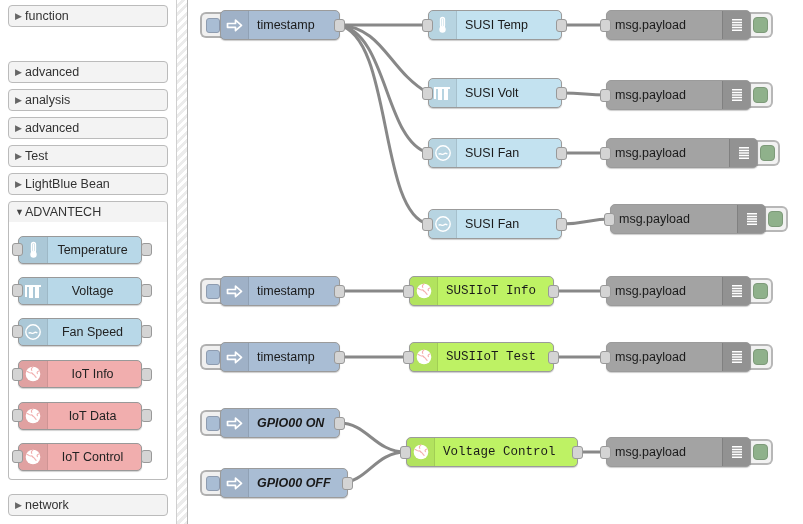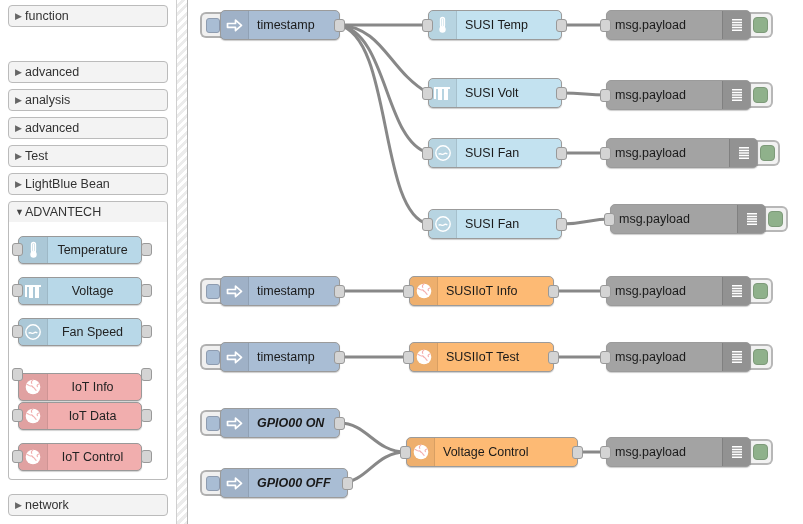--- a/index.html
+++ b/index.html
@@ -142,21 +142,21 @@
     box-shadow: 0 1px 1px rgba(0,0,0,.2);
     display: flex;
     align-items: center;
     overflow: hidden;
     font-size: 12.5px;
     color: #1a1a1a;
     z-index: 3;
   }
   .fnode.inject  { background: #a9bdd4; }
   .fnode.susi    { background: #c3e2f0; }
-  .fnode.iot     { background: #fdba74; }
+  .fnode.iot     { background: #bef264; font-family: Liberation Mono, monospace; }
   .fnode.debug   { background: #a3a3a3; }
 
   .fnode .nicon {
     height: 100%;
     width: 28px;
     flex: 0 0 28px;
     display: flex; align-items: center; justify-content: center;
     background: rgba(0,0,0,.06);
     border-right: 1px solid rgba(0,0,0,.09);
   }
@@ -287,21 +287,21 @@
         <svg width="18" height="18" viewBox="0 0 18 18">
             <circle cx="9" cy="9" r="7.2" fill="none" stroke="#fff" stroke-width="1.4"></circle>
             <path d="M4.6 10.4c2-2.2 3.4 1.4 5.6-.6 1.4-1.3 2.2-.4 3.2.2" fill="none" stroke="#fff" stroke-width="1.4"></path>
           </svg>
       </div>
       <div class="plabel">Fan Speed</div>
     </div>
     <div class="pport in" style="top:332px"></div>
     <div class="pport out" style="top:332px"></div>
 
-    <div class="pnode red" style="top:373px">
+    <div class="pnode red" style="top:360px">
       <div class="picon">
         <svg width="18" height="18" viewBox="0 0 18 18">
             <circle cx="9" cy="9" r="7.3" fill="#fff"></circle>
             <path d="M3 6.5c2 .6 2.6 2 4.2 1.4 1.4-.5 1.2 1.6 2.6 1.8 1.3.2 1 2.3 2.4 2.6M9 1.8c-1.6 1.6-2.6 2 -1.2 3.6M15 6c-1.6.2-2.4 1.4-1.6 2.6" fill="none" stroke="#f1aeae" stroke-width="1.1" stroke-linecap="round"></path>
           </svg>
       </div>
       <div class="plabel">IoT Info</div>
     </div>
     <div class="pport in" style="top:375px"></div>
     <div class="pport out" style="top:375px"></div>

